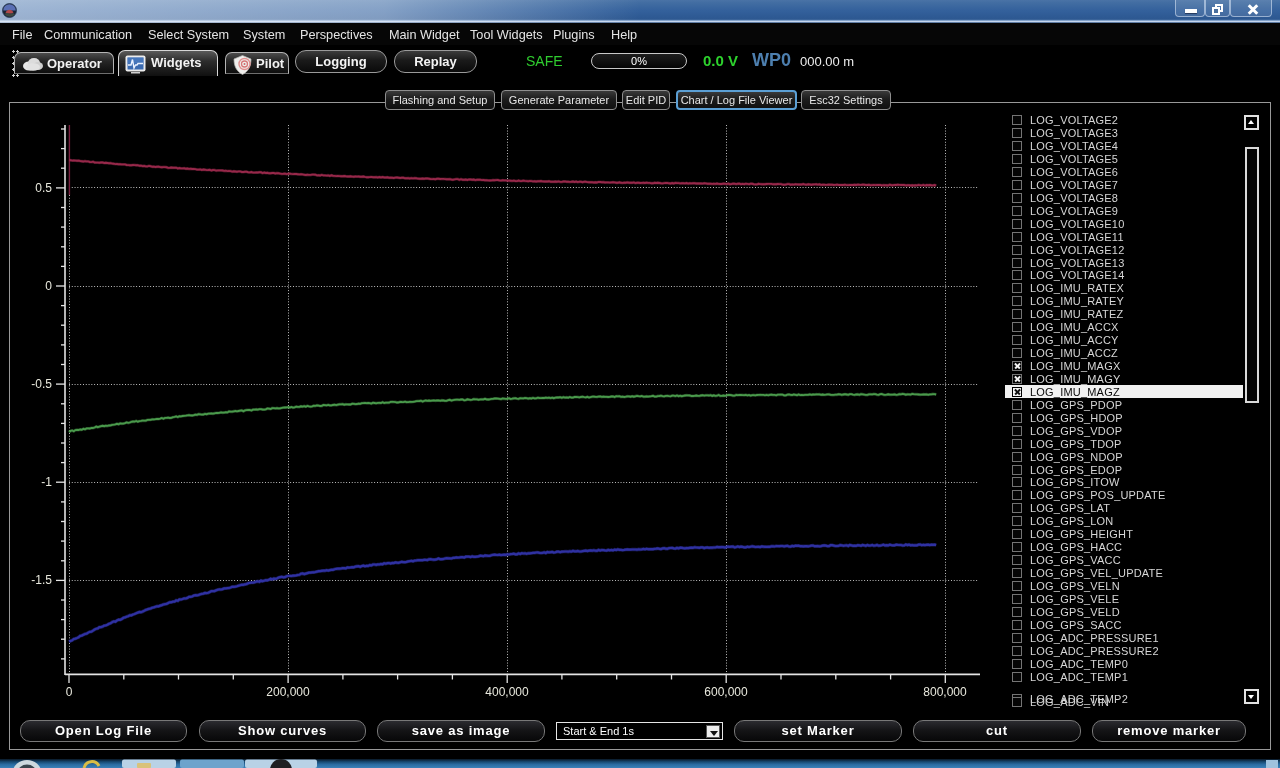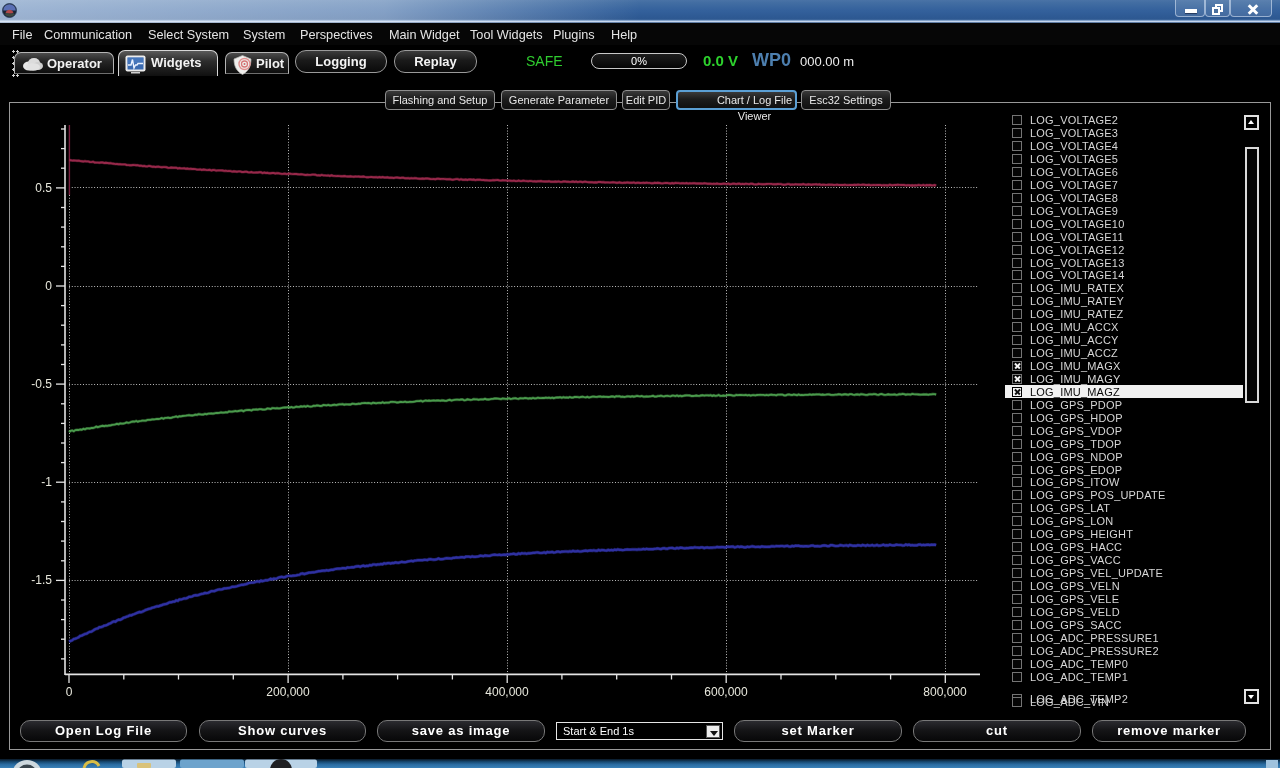--- a/index.html
+++ b/index.html
@@ -26,21 +26,21 @@
   border-radius:7px 7px 0 0; background:linear-gradient(180deg,#4c4c4c 0%,#262626 40%,#0d0d0d 100%);
   color:#f2f2f2; font-weight:bold; font-size:13px; }
 .tbtn { position:absolute; top:50px; height:23px; border:1px solid #9a9a9a; border-radius:11px;
   background:linear-gradient(180deg,#3c3c3c 0%,#1a1a1a 45%,#0a0a0a 100%);
   color:#f4f4f4; font-weight:bold; font-size:13px; text-align:center; line-height:21px; }
 
 #pane { position:absolute; left:9px; top:102px; width:1262px; height:648px; border:1px solid #999; }
 .stab { position:absolute; top:90px; height:20px; border:1px solid #8e8e8e; border-radius:4px;
   background:linear-gradient(180deg,#3a3a3a 0%,#1c1c1c 45%,#101010 100%);
   color:#e8e8e8; font-size:11px; text-align:center; line-height:18px; }
-.stab.ssel { border:2px solid #5b9fd4; line-height:16px;padding-left:36px; }
+.stab.ssel { border:2px solid #5b9fd4; line-height:16px; }
 
 .lrow { position:absolute; left:1005px; width:238px; height:13px; }
 .lrow.sel { background:#f1f1f1; }
 .lrow .cb { position:absolute; left:7px; top:1.5px; width:10px; height:10px;
   border:1px solid #747474; background:#050505; }
 .lrow .xa, .lrow .xb { position:absolute; left:0.5px; top:3.2px; width:7px; height:1.7px; }
 .lrow .xa { transform:rotate(45deg); }
 .lrow .xb { transform:rotate(-45deg); }
 .lrow .lt { position:absolute; left:25px; top:0.5px; font-size:11px; letter-spacing:0.2px; color:#d6d6d6; }
 .lrow.sel .lt { color:#0a0a0a; }

